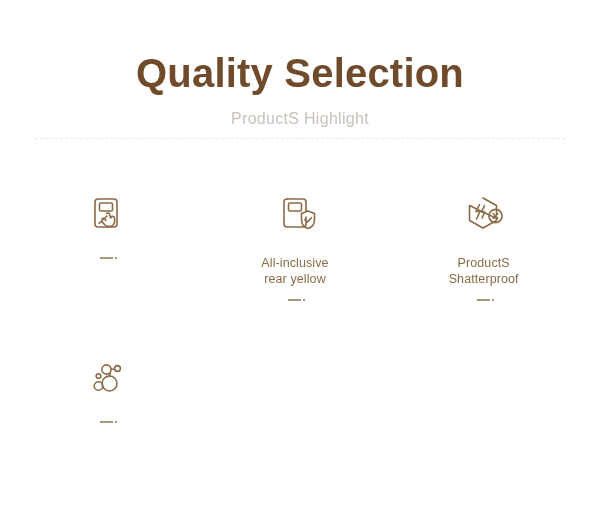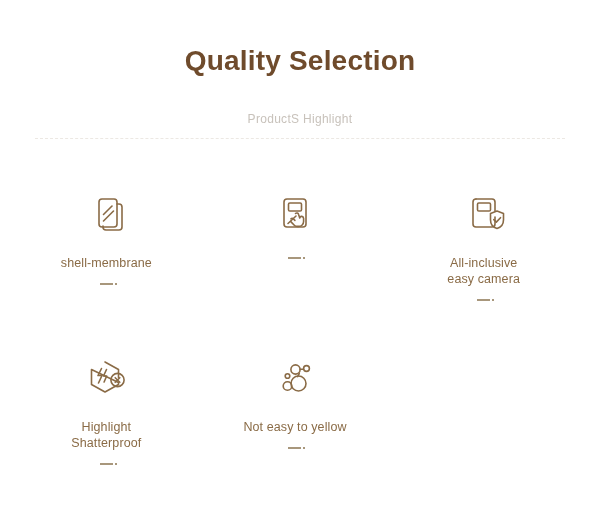--- a/index.html
+++ b/index.html
@@ -25,31 +25,31 @@
     flex-direction: column;
   }
 
   
   .header {
     padding-top: 38px;
     text-align: center;
   }
 
   .page-title {
-    font-size: 28px;
+    font-size: 40px;
     font-weight: bold;
     color: #6F4B2C;
     letter-spacing: 0.2px;
     line-height: 46px;
-    margin: 0;
+    margin: 12px;
   }
 
   .page-subtitle {
-    margin-top: 28px;
-    font-size: 12px;
+    margin-top: 16px;
+    font-size: 16px;
     color: #c8c2bb;
     letter-spacing: 0.3px;
     line-height: 14px;
   }
 
   .divider {
     margin: 12px auto 0 auto;
     width: 530px;
     height: 0;
     border-top: 1px dashed #ece8e3;
@@ -116,32 +116,20 @@
 <div class="page">
 
   <div class="header">
     <div class="page-title">Quality Selection</div>
     <div class="page-subtitle">ProductS Highlight</div>
     <div class="divider"></div>
   </div>
 
   <div class="features">
 
-    <div class="feature">
-      <span class="feature-icon">
-        <svg width="52" height="52" viewBox="0 0 52 52" fill="none" stroke="#8a6b46" stroke-width="1.6" stroke-linecap="round" stroke-linejoin="round">
-          <path d="M22 12h12a3 3 0 0 1 3 3v22a3 3 0 0 1-3 3H22a3 3 0 0 1-3-3V15a3 3 0 0 1 3-3z"></path>
-          <path d="M37 17h2a3 3 0 0 1 3 3v20a3 3 0 0 1-3 3H26a3 3 0 0 1-3-3v-1"></path>
-          <path d="M23.5 27.5 32 19"></path>
-          <path d="M23.5 34 33.5 24"></path>
-        </svg>
-      </span>
-      <span class="feature-label">shell-membrane</span>
-      <span class="feature-dash"></span>
-    </div>
 
     <div class="feature">
       <span class="feature-icon">
         <svg width="52" height="52" viewBox="0 0 52 52" fill="none" stroke="#8a6b46" stroke-width="1.6" stroke-linecap="round" stroke-linejoin="round">
           <path d="M18 12h16a3 3 0 0 1 3 3v22a3 3 0 0 1-3 3H18a3 3 0 0 1-3-3V15a3 3 0 0 1 3-3z"></path>
           <rect x="19.5" y="16" width="13" height="8" rx="1.3"></rect>
           <path d="M19 36.5 27 29"></path>
           <path d="M26.5 26.5c1.1-1 2.6-.6 3 .7l1.2 3.6"></path>
           <path d="M30.7 30.8c.3-1 1.2-1.6 2.2-1.4 1 .2 1.7 1 1.7 2v3.2a4.8 4.8 0 0 1-4.8 4.8h-1.6a4 4 0 0 1-2.9-1.2l-3.5-3.6"></path>
           <path d="M22 31.8a1.6 1.6 0 0 1 2.3 0l1.6 1.6"></path>
@@ -154,51 +142,50 @@
       <span class="feature-icon">
         <svg width="52" height="52" viewBox="0 0 52 52" fill="none" stroke="#8a6b46" stroke-width="1.6" stroke-linecap="round" stroke-linejoin="round">
           <path d="M18 12h16a3 3 0 0 1 3 3v9"></path>
           <path d="M37 30v7a3 3 0 0 1-3 3H18a3 3 0 0 1-3-3V15a3 3 0 0 1 3-3"></path>
           <rect x="19.5" y="16" width="13" height="8" rx="1.3"></rect>
           <path d="M32.5 26.5 39 24l6.5 2.5v6.2c0 4-2.6 7.6-6.5 8.8-3.9-1.2-6.5-4.8-6.5-8.8z"></path>
           <path d="m35.8 32.6 2.5 2.5 4.2-4.4"></path>
         </svg>
       </span>
       <span class="feature-label">All-inclusive
-easy camera</span>
+rear yellow</span>
       <span class="feature-dash"></span>
     </div>
 
     <div class="feature">
       <span class="feature-icon">
         <svg width="52" height="52" viewBox="0 0 52 52" fill="none" stroke="#8a6b46" stroke-width="1.6" stroke-linecap="round" stroke-linejoin="round">
           <path d="M25 11 38.5 18.5v8"></path>
           <path d="M38.5 31.5v2L25 41 11.5 33.5v-15z"></path>
           <path d="M21.5 17.5 18 24.5h4l-3.5 7.5"></path>
           <path d="M26.5 18.5 23.5 25h3.2l-2.6 6"></path>
           <circle cx="37.5" cy="29" r="6.6"></circle>
           <path d="m35.2 26.7 4.6 4.6M39.8 26.7l-4.6 4.6"></path>
         </svg>
       </span>
-      <span class="feature-label">Highlight
+      <span class="feature-label">ProductS
 Shatterproof</span>
       <span class="feature-dash"></span>
     </div>
 
     <div class="feature">
       <span class="feature-icon">
         <svg width="52" height="52" viewBox="0 0 52 52" fill="none" stroke="#8a6b46" stroke-width="1.6" stroke-linecap="round" stroke-linejoin="round">
           <circle cx="29.5" cy="32.5" r="7.5"></circle>
           <circle cx="26.5" cy="18.5" r="4.6"></circle>
           <circle cx="37.5" cy="17.5" r="2.9"></circle>
           <circle cx="18.5" cy="35" r="4.3"></circle>
           <circle cx="18.5" cy="25" r="2.3"></circle>
           <path d="M30.3 22.6 28.6 25.6"></path>
           <path d="M31 18.2h3.6"></path>
         </svg>
       </span>
-      <span class="feature-label">Not easy to yellow</span>
       <span class="feature-dash"></span>
     </div>
 
 
   </div>
 </div>
 
 </body></html>

